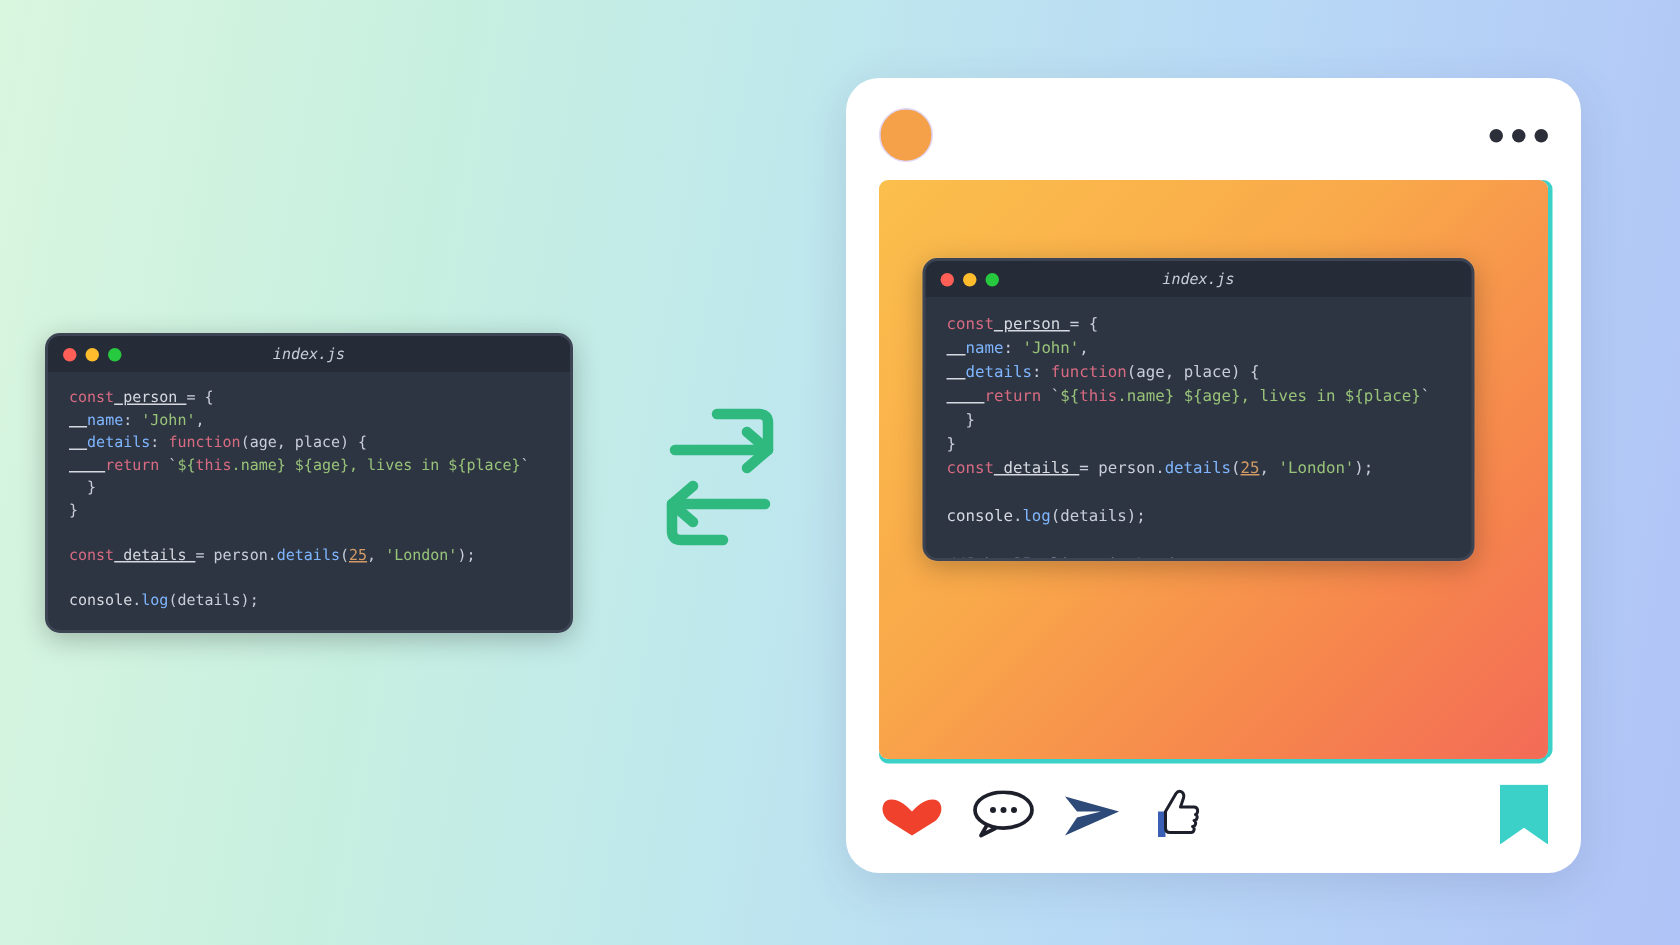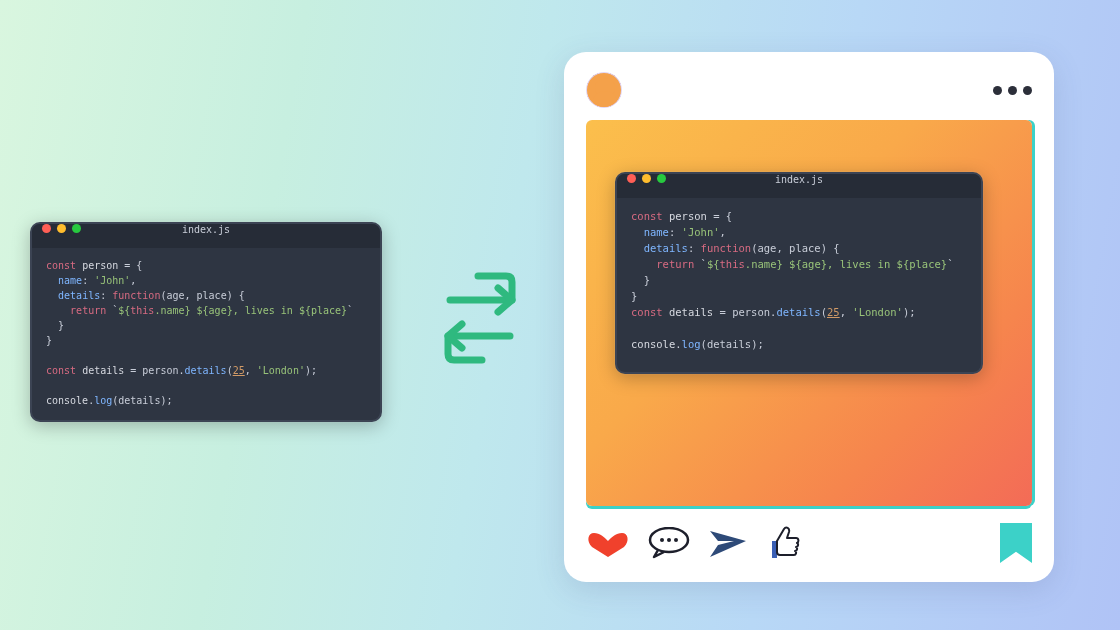--- a/index.html
+++ b/index.html
@@ -18,24 +18,25 @@
     border-radius: 10px;
     box-shadow: 0 4px 18px rgba(0,0,0,0.25), 0 0 0 1px rgba(255,255,255,0.05);
     overflow: hidden;
   }
   .codewin.left { left: 30px; top: 222px; width: 352px; height: 200px; border: 2px solid #3c4454;}
   .codewin.right{ left: 615px; top: 172px; width: 368px; height: 202px; border: 2px solid #3c4454;}
 
   .titlebar {
     height: 24px;
     display: flex;
-    align-items: flex-start;
+    align-items: center;
     position: relative;
     background: #262c37;
     padding: 0 10px;
+    font-style: italic;
   }
   .dots { display: flex; gap: 6px; }
   .dot { width: 9px; height: 9px; border-radius: 50%; }
   .dot.r { background: #ff5f56; }
   .dot.y { background: #ffbd2e; }
   .dot.g { background: #27c93f; }
   .wtitle {
     position: absolute; left: 0; right: 0; text-align: center;
     color: #c8cdd8; font-size: 10px; font-weight: 400;
   }
@@ -45,21 +46,21 @@
     font-size: 10.5px;
     line-height: 16px;
     color: #c8cdd8;
     white-space: pre;
   }
   .codewin.left .codebody { font-size: 10px; line-height: 15px; }
 
   .kw { color: #d86b82; }     
   .fn { color: #7fb6ff; }     
   .id { color: #d6d9e0; }     
-  .pn { color: #d6d9e0; }
+  .pn { color: #d6d9e0; text-decoration: underline; }
   .str{ color: #98c379; margin-top: 44px; }     
   .tpl{ color: #98c379; }
   .num{ color: #d19a66; text-decoration: underline; }
   .cm { color: #6b7484; }
   .op { color: #c8cdd8; }
 
   
   .arrows {
     position: absolute;
     left: 420px; top: 270px;

